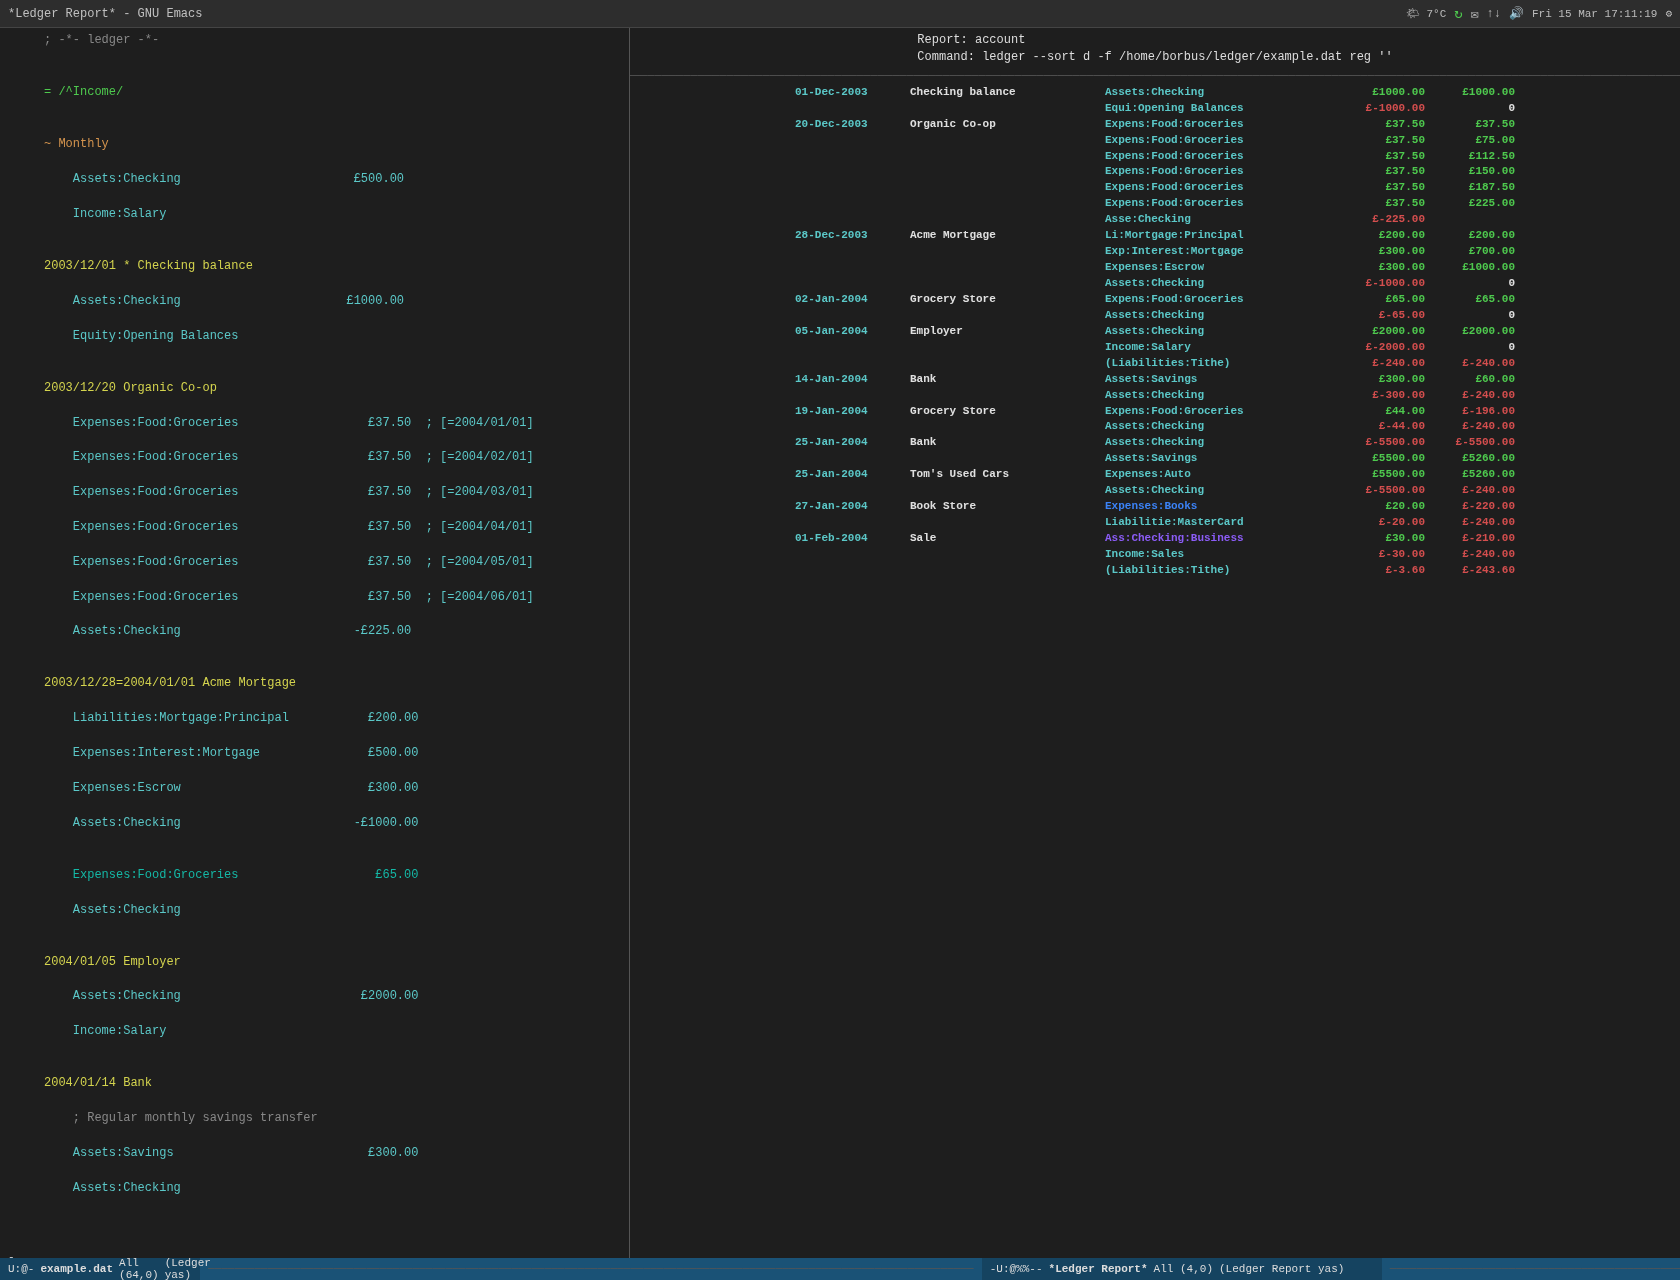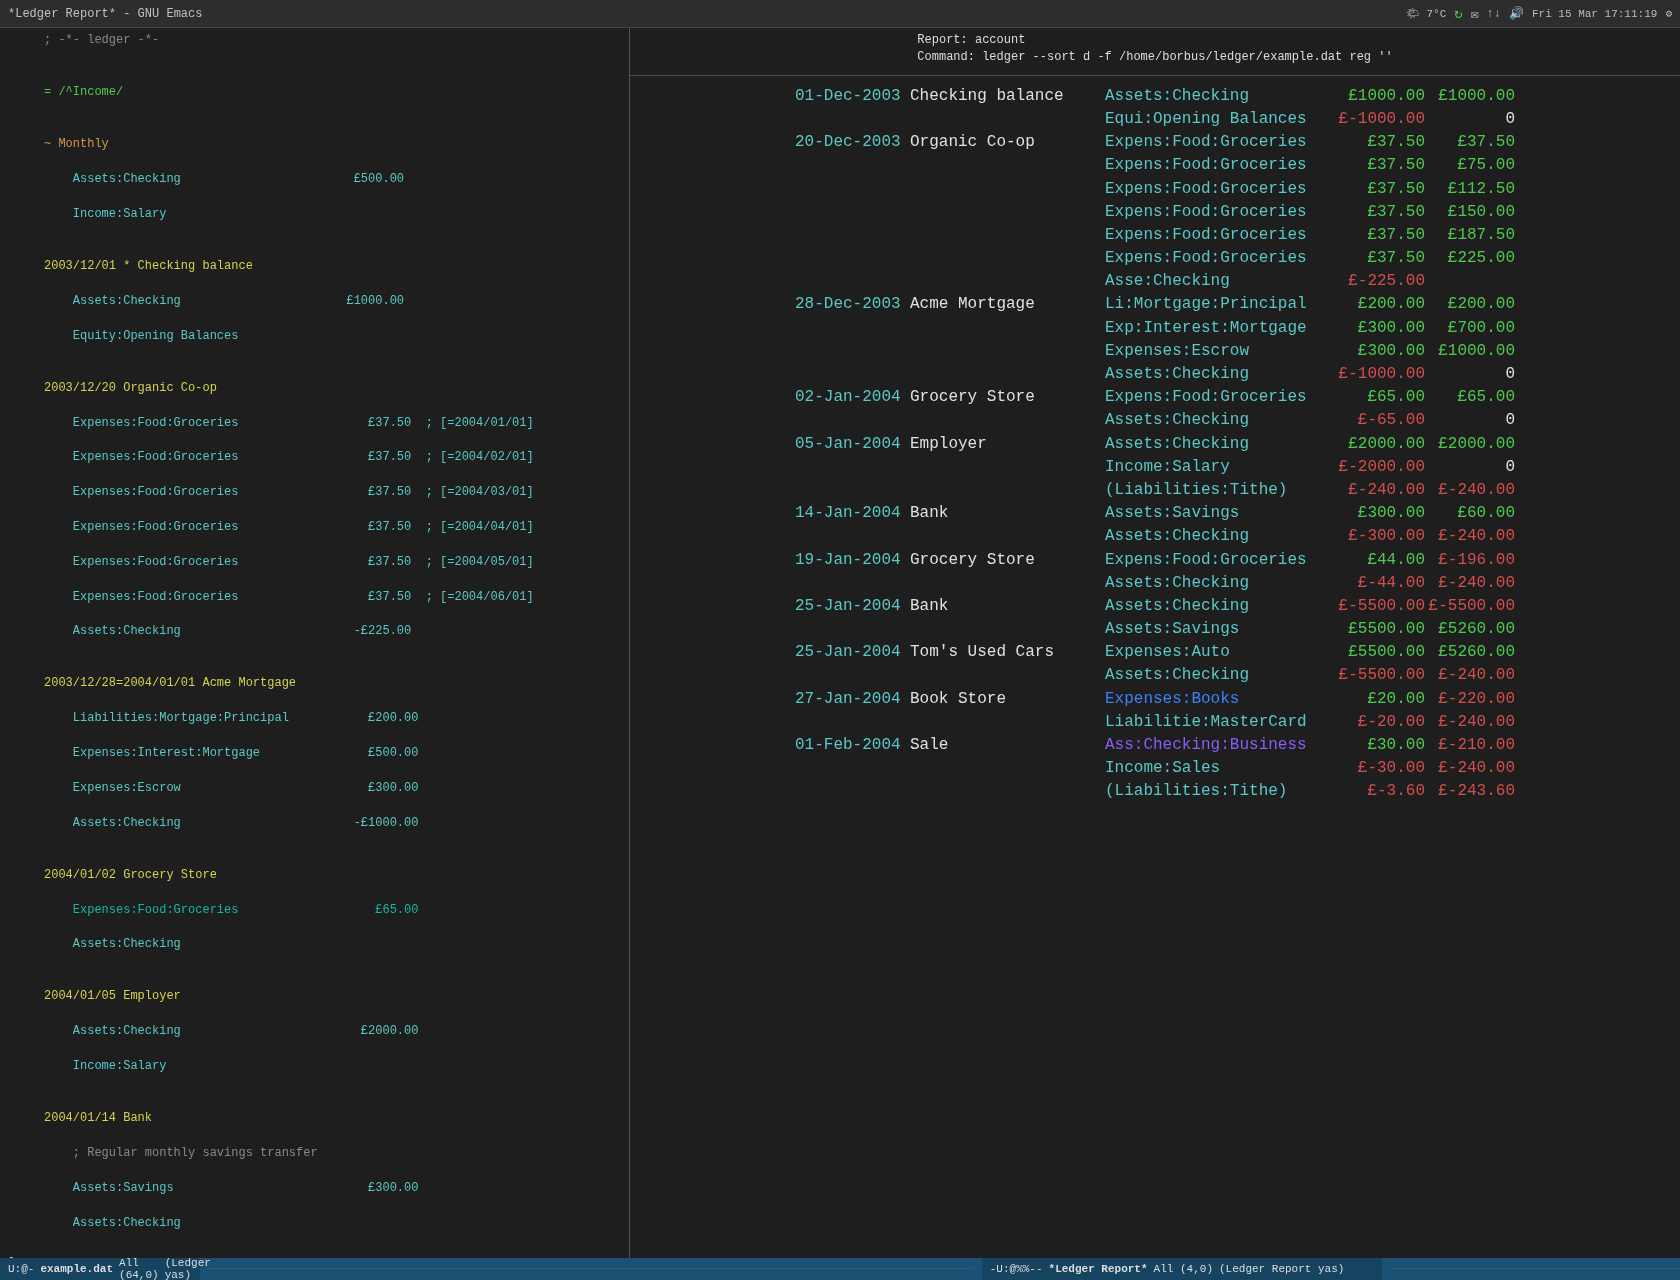--- a/index.html
+++ b/index.html
@@ -123,22 +123,23 @@
       color: #555;
       padding: 0 6px;
       font-size: 12px;
       overflow: hidden;
       white-space: nowrap;
     }
     .report-table {
       flex: 1;
       overflow: hidden;
       padding: 2px 6px;
-      font-size: 16px;
+      font-size: 11px;
       line-height: 1.45;
+      font-weight: bold;
     }
     .report-row {
       display: flex;
       white-space: nowrap;
     }
     .col-date { width: 115px; flex-shrink: 0; color: #5bc8c8; }
     .col-payee { width: 195px; flex-shrink: 0; }
     .col-account { width: 230px; flex-shrink: 0; }
     .col-amount { width: 90px; flex-shrink: 0; text-align: right; }
     .col-balance { width: 90px; flex-shrink: 0; text-align: right; }
@@ -182,21 +183,20 @@
 <span class="line" style="color:#5bc8c8;">    Expenses:Food:Groceries                  £37.50  ; [=2004/05/01]</span>
 <span class="line" style="color:#5bc8c8;">    Expenses:Food:Groceries                  £37.50  ; [=2004/06/01]</span>
 <span class="line" style="color:#5bc8c8;">    Assets:Checking                        -£225.00</span>
 <span class="line" style="color:#c0c0c0;"></span>
 <span class="line" style="color:#d4d44e;">2003/12/28=2004/01/01 Acme Mortgage</span>
 <span class="line" style="color:#5bc8c8;">    Liabilities:Mortgage:Principal           £200.00</span>
 <span class="line" style="color:#5bc8c8;">    Expenses:Interest:Mortgage               £500.00</span>
 <span class="line" style="color:#5bc8c8;">    Expenses:Escrow                          £300.00</span>
 <span class="line" style="color:#5bc8c8;">    Assets:Checking                        -£1000.00</span>
 <span class="line" style="color:#c0c0c0;"></span>
-<span class="line" style="color:#d4d44e;">2004/01/02 Grocery Store</span>
 <span class="line" style="color:#14b8a6;">    Expenses:Food:Groceries                   £65.00</span>
 <span class="line" style="color:#5bc8c8;">    Assets:Checking</span>
 <span class="line" style="color:#c0c0c0;"></span>
 <span class="line" style="color:#d4d44e;">2004/01/05 Employer</span>
 <span class="line" style="color:#5bc8c8;">    Assets:Checking                         £2000.00</span>
 <span class="line" style="color:#5bc8c8;">    Income:Salary</span>
 <span class="line" style="color:#c0c0c0;"></span>
 <span class="line" style="color:#d4d44e;">2004/01/14 Bank</span>
 <span class="line" style="color:#888888;">    ; Regular monthly savings transfer</span>
 <span class="line" style="color:#5bc8c8;">    Assets:Savings                           £300.00</span>

